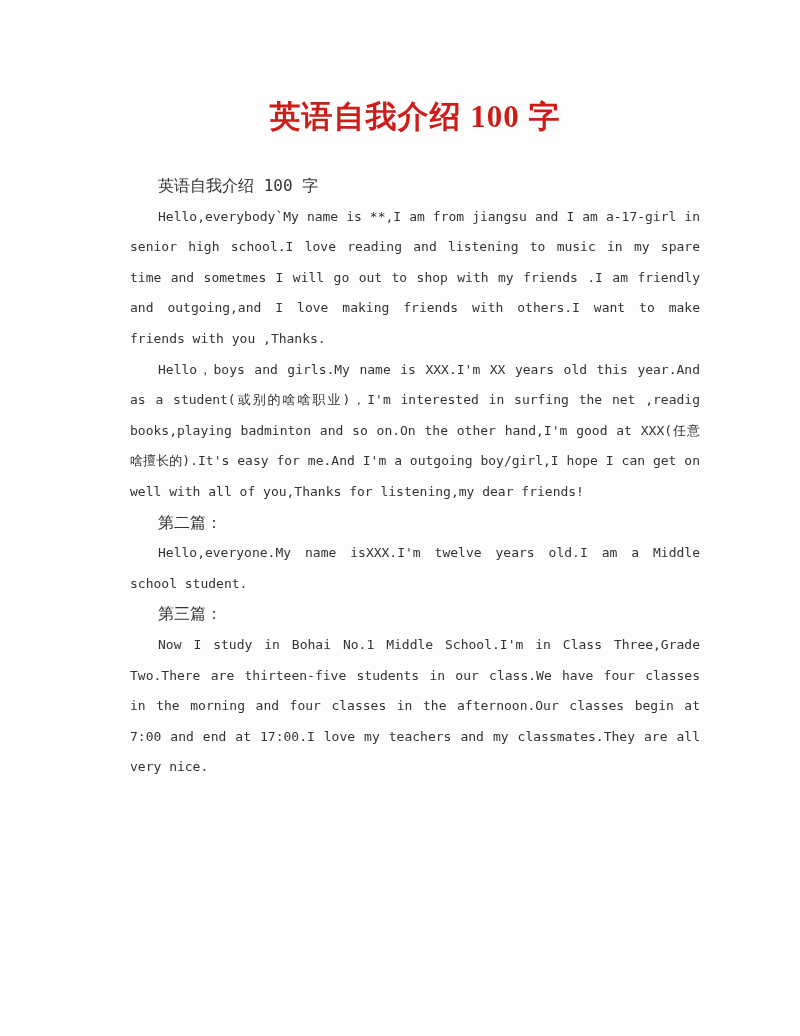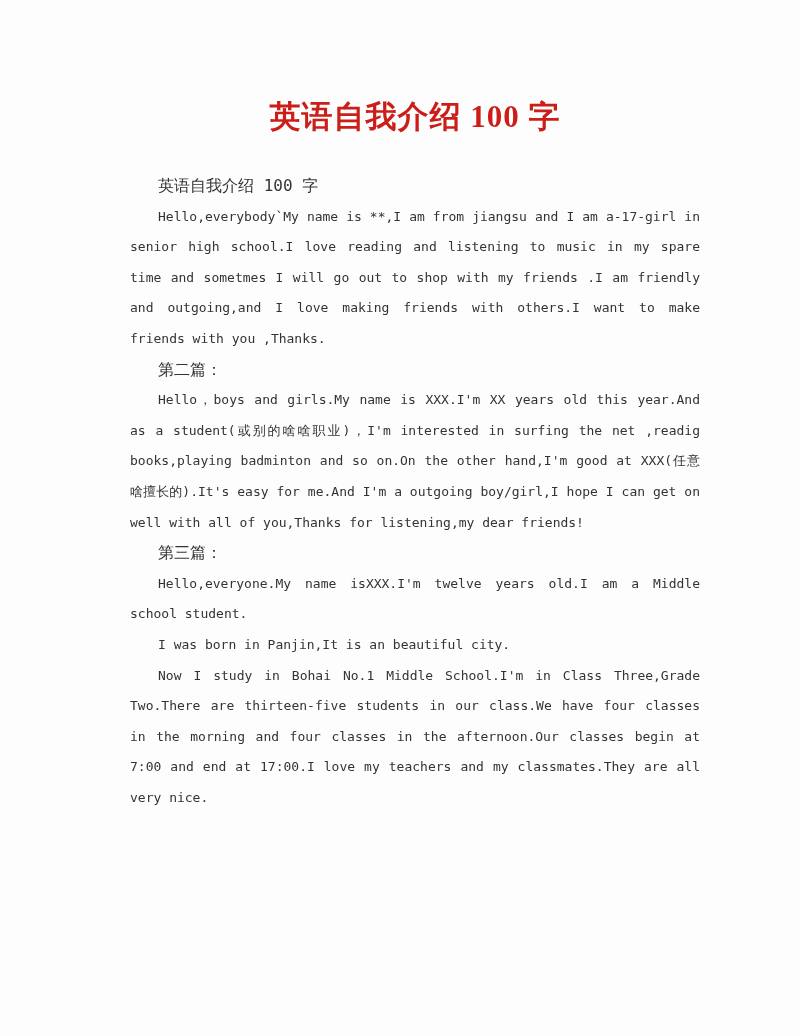--- a/index.html
+++ b/index.html
@@ -54,27 +54,26 @@
 
   <h1 class="doc-title">英语自我介绍 100 字</h1>
 
   <div class="content">
 
     <p class="para cjk">英语自我介绍 100 字</p>
 
 
     <p class="para body-text">Hello,everybody`My name is **,I am from jiangsu and I am a-17-girl in senior high school.I love reading and listening to music in my spare time and sometmes I will go out to shop with my friends .I am friendly and outgoing,and I love making friends with others.I want to make friends with you ,Thanks.</p>
 
+    <p class="para body-text">Hello，boys and girls.My name is XXX.I'm XX years old this year.And as a student(或别的啥啥职业)，I'm interested in surfing the net ,readig books,playing badminton and so on.On the other hand,I'm good at XXX(任意啥擅长的).It's easy for me.And I'm a outgoing boy/girl,I hope I can get on well with all of you,Thanks for listening,my dear friends!</p>
+
     <p class="para cjk">第二篇：</p>
 
-    <p class="para body-text">Hello，boys and girls.My name is XXX.I'm XX years old this year.And as a student(或别的啥啥职业)，I'm interested in surfing the net ,readig books,playing badminton and so on.On the other hand,I'm good at XXX(任意啥擅长的).It's easy for me.And I'm a outgoing boy/girl,I hope I can get on well with all of you,Thanks for listening,my dear friends!</p>
+    <p class="para body-text">Hello,everyone.My name isXXX.I'm twelve years old.I am a Middle school student.</p>
 
     <p class="para cjk">第三篇：</p>
 
-    <p class="para body-text">Hello,everyone.My name isXXX.I'm twelve years old.I am a Middle school student.</p>
-
-    <p class="para body-text">I was born in Panjin,It is an beautiful city.</p>
 
     <p class="para body-text">Now I study in Bohai No.1 Middle School.I'm in Class Three,Grade Two.There are thirteen-five students in our class.We have four classes in the morning and four classes in the afternoon.Our classes begin at 7:00 and end at 17:00.I love my teachers and my classmates.They are all very nice.</p>
 
 
   </div>
 </div>
 
 </body></html>

